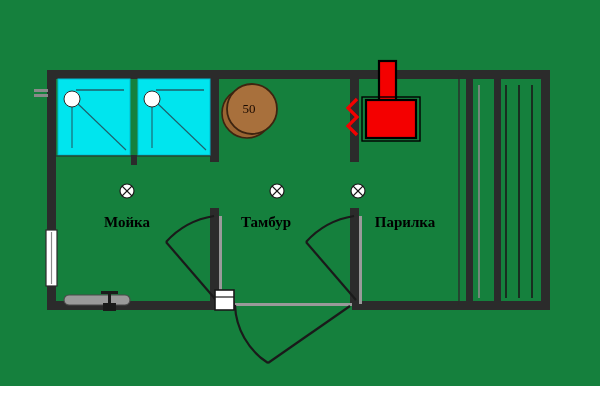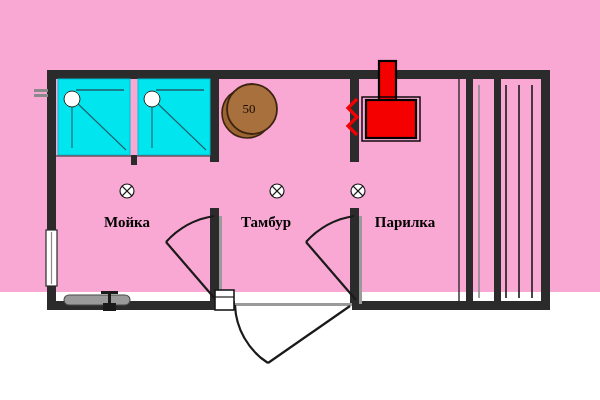--- a/index.html
+++ b/index.html
@@ -9,22 +9,22 @@
   }
   body {
     width: 600px;
     height: 400px;
     overflow: hidden;
     font-family: "Liberation Serif", serif;
   }
   #plan-root {
     position: relative;
     width: 600px;
-    height: 292px;
-    background: #f9a8d4;
+    height: 386px;
+    background: #15803d;
   }
   #plan-svg {
     position: absolute;
     left: 0;
     top: 0;
     width: 600px;
     height: 400px;
     display: block;
   }
   .room-label {

